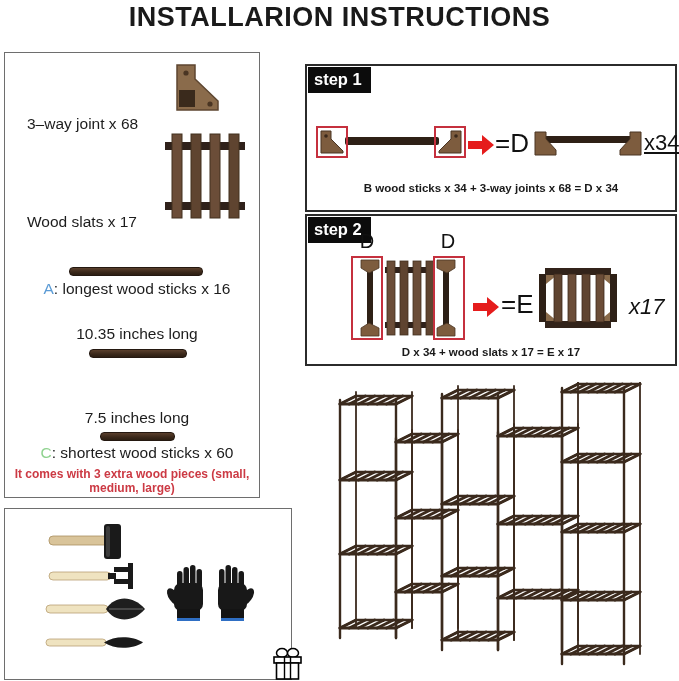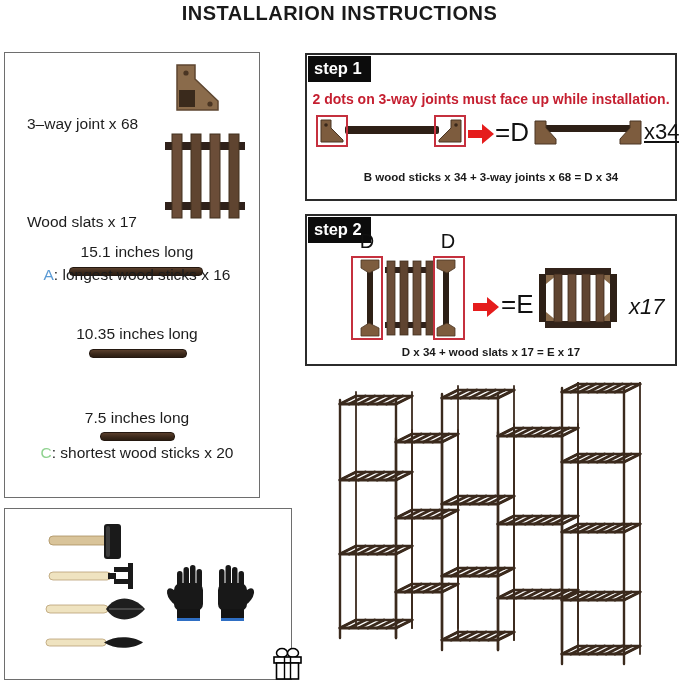--- a/index.html
+++ b/index.html
@@ -1,27 +1,27 @@
 <!DOCTYPE html>
 <html><head>
 <meta charset="utf-8">
 <style>
   html,body{margin:0;padding:0;background:#fff;}
   #canvas{position:relative;width:679px;height:681px;background:#fff;overflow:hidden;
           font-family:"Liberation Sans",sans-serif;color:#111;}
   .abs{position:absolute;}
   
-  #title{top:2px;left:0;width:100%;text-align:center;font-size:20px;font-weight:bold;
+  #title{top:2px;left:0;width:100%;text-align:center;font-size:27px;font-weight:bold;
          letter-spacing:.5px;color:#1a1a1a;}
   
   .panel{position:absolute;background:#fff;border:1.5px solid #6e6e6e;box-sizing:border-box;}
   .steppanel{position:absolute;background:#fff;border:2px solid #2b2b2b;box-sizing:border-box;}
   #parts-panel{left:4px;top:52px;width:256px;height:446px;}
   #tools-panel{left:4px;top:508px;width:288px;height:172px;}
-  #step1-panel{left:305px;top:53px;width:372px;height:148px;padding-left:16px;}
+  #step1-panel{left:305px;top:64px;width:372px;height:148px;padding-left:16px;}
   #step2-panel{left:305px;top:214px;width:372px;height:152px;}
   .step-label{position:absolute;left:1px;top:1px;background:#0c0c0c;color:#fff;
               font-weight:bold;font-size:16.5px;padding:3px 9px 4px 6px;}
   .ptext{position:absolute;font-size:15.5px;color:#1c1c1c;}
   .ctr{left:12px;width:240px;text-align:center;}
   .note{position:absolute;left:0;width:100%;text-align:center;font-size:12px;
         font-weight:600;color:#cc3a44;}
   .warning{position:absolute;top:36px;left:0;width:100%;text-align:center;
            font-size:14px;font-weight:700;color:#c51f30;}
   .caption{position:absolute;left:0;width:100%;text-align:center;font-size:11.5px;color:#1a1a1a;font-weight:bold;}
@@ -58,35 +58,35 @@
       <svg width="80" height="86" viewBox="0 0 80 86">
         <rect x="0" y="9" width="80" height="8" fill="#2f211a"></rect>
         <rect x="0" y="69" width="80" height="8" fill="#2f211a"></rect>
         <rect x="7" y="1" width="10" height="84" fill="#6b4d38" stroke="#43301f"></rect>
         <rect x="26" y="1" width="10" height="84" fill="#5f4430" stroke="#43301f"></rect>
         <rect x="45" y="1" width="10" height="84" fill="#6b4d38" stroke="#43301f"></rect>
         <rect x="64" y="1" width="10" height="84" fill="#5f4430" stroke="#43301f"></rect>
       </svg>
     </div>
 
-    <div class="ptext ctr" style="top:190px;">15.1 inches long</div>
     <div class="stick" style="left:64px;top:214px;width:134px;height:9px;"></div>
-    <div class="ptext ctr" style="top:213px;">
+    <div class="ptext ctr" style="top:227px;">
       <span class="letter-a">A</span><span>: longest wood sticks x 16</span>
     </div>
 
     <div class="ptext ctr" style="top:272px;">10.35 inches long</div>
     <div class="stick" style="left:84px;top:296px;width:98px;height:9px;"></div>
 
     <div class="ptext ctr" style="top:356px;">7.5 inches long</div>
     <div class="stick" style="left:95px;top:379px;width:75px;height:9px;"></div>
     <div class="ptext ctr" style="top:391px;">
-      <span class="letter-c">C</span><span>: shortest wood sticks x 20</span>
-    </div>
-
+      <span class="letter-c">C</span><span>: shortest wood sticks x 60</span>
+    </div>
+
+    <div class="note" style="top:414px;">It comes with 3 extra wood pieces (small, medium, large)</div>
   </div>
 
   <div id="tools-panel" class="panel">
     <svg width="285" height="169" viewBox="0 0 285 169">
 
       <g>
         <rect x="44" y="27" width="60" height="9" rx="4" fill="#d9c49a" stroke="#a98f60" stroke-width="0.8"></rect>
         <rect x="99" y="15" width="17" height="35" rx="3" fill="#1a1a1a"></rect>
         <rect x="101" y="17" width="4" height="31" rx="2" fill="#3c3c3c"></rect>
       </g>
@@ -141,21 +141,20 @@
       <ellipse cx="23" cy="9" rx="5.5" ry="4.5" fill="#fff" stroke="#000" stroke-width="1.5"></ellipse>
       <rect x="4" y="13" width="27" height="6" fill="#fff" stroke="#000" stroke-width="1.6"></rect>
       <rect x="6.5" y="19" width="22" height="16" fill="#fff" stroke="#000" stroke-width="1.6"></rect>
       <line x1="14.5" y1="13" x2="14.5" y2="35" stroke="#000" stroke-width="1.4"></line>
       <line x1="20.5" y1="13" x2="20.5" y2="35" stroke="#000" stroke-width="1.4"></line>
     </svg>
   </div>
 
   <div id="step1-panel" class="steppanel">
     <div class="step-label">step 1</div>
-    <div class="warning">2 dots on 3-way joints must face up while installation.</div>
 
     <div class="abs" style="left:38px;top:71px;width:94px;height:8px;background:#2e2016;border-radius:2px;"></div>
 
     <div class="redbox" style="left:9px;top:60px;width:32px;height:32px;">
       <svg width="28" height="28" viewBox="0 0 28 28">
         <polygon points="3,3 13,3 13,11 25,23 25,25 3,25" fill="#7d5c3e" stroke="#4a3523"></polygon>
         <circle cx="8" cy="8" r="1.8" fill="#3a281a"></circle>
       </svg>
     </div>
     <div class="redbox" style="left:127px;top:60px;width:32px;height:32px;">

